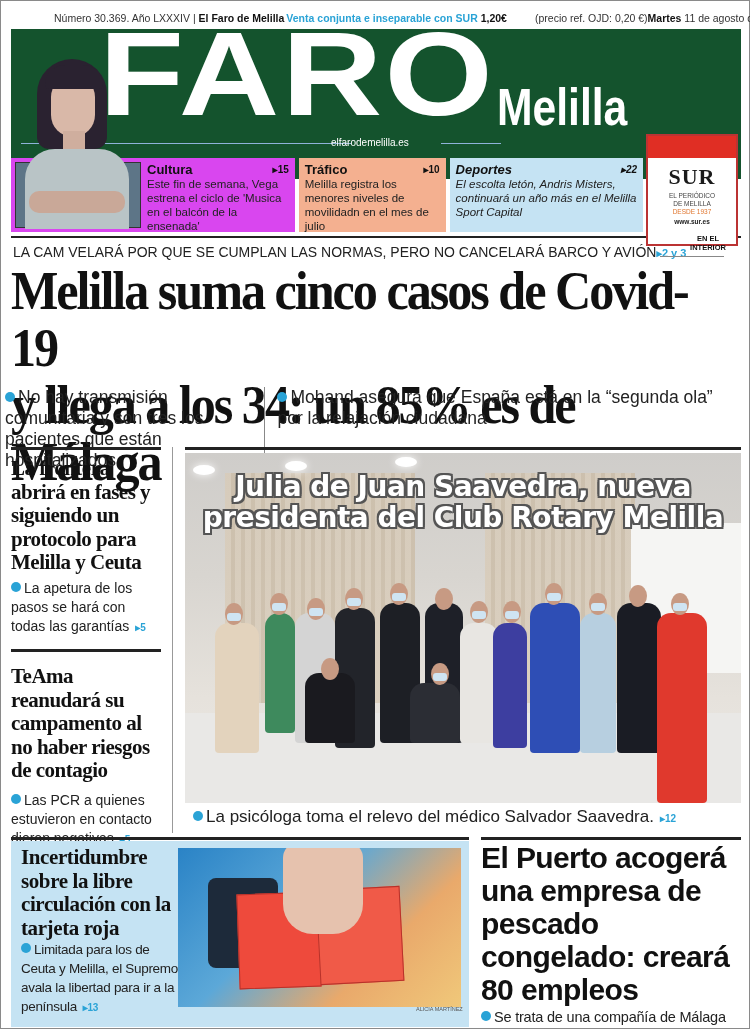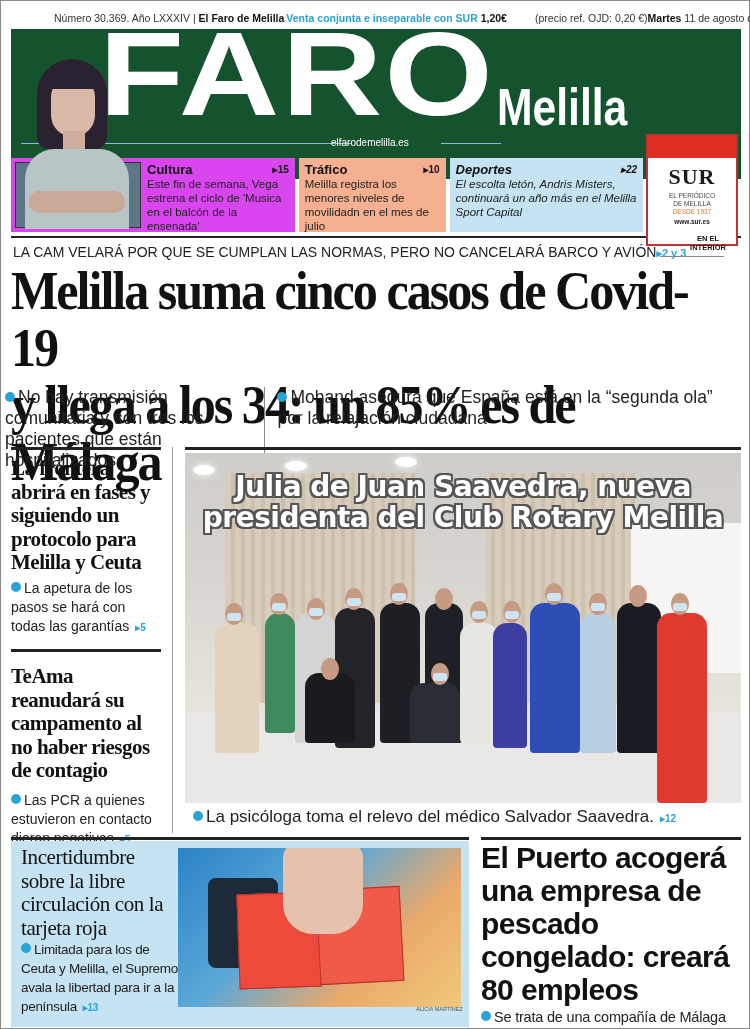--- a/index.html
+++ b/index.html
@@ -81,21 +81,21 @@
   .photo .floor { position: absolute; left: 0; bottom: 0; width: 100%; height: 90px; background: #e9e8e6; }
   .photo .lamp { position: absolute; width: 22px; height: 10px; border-radius: 50%; background: #fff; box-shadow: 0 0 8px #fff; }
   .photo .person { position: absolute; border-radius: 14px 14px 4px 4px; }
   .photo .head { position: absolute; width: 18px; height: 22px; border-radius: 50%; background: #c79a83; }
   .photo .mask { position: absolute; width: 14px; height: 8px; background: #cfe4f2; border-radius: 3px; }
   .photo-title { position: absolute; left: 184px; top: 470px; width: 556px; text-align: center; font-family: "DejaVu Sans", sans-serif; font-weight: bold; font-size: 28px; line-height: 31px; color: #fff; letter-spacing: -0.5px; text-shadow: -2px -2px 0 #555, 2px -2px 0 #555, -2px 2px 0 #555, 2px 2px 0 #555, 0 2px 0 #555, 0 -2px 0 #555, 2px 0 0 #555, -2px 0 0 #555; z-index: 2; }
   .caption { position: absolute; left: 192px; top: 806px; font-size: 17px; color: #222; white-space: nowrap; }
 
   
   .bottom-left { position: absolute; left: 10px; top: 840px; width: 458px; height: 186px; background: #c5e3f3; }
-  .bottom-left h2 { position: absolute; left: 10px; top: 5px; width: 160px; font-family: "Liberation Serif", serif; font-weight: normal; font-size: 21px; line-height: 23.5px; color: #111; letter-spacing: -0.4px; }
+  .bottom-left h2 { position: absolute; left: 10px; top: 5px; width: 160px; font-family: "Liberation Serif", serif; font-weight: bold; font-size: 21px; line-height: 23.5px; color: #111; letter-spacing: -0.4px; }
   .bottom-left p { position: absolute; left: 10px; top: 99px; width: 165px; font-size: 13.5px; line-height: 19px; color: #222; letter-spacing: -0.3px; }
   .bottom-left .card-photo { position: absolute; left: 167px; top: 7px; width: 283px; height: 159px; background: linear-gradient(135deg, #2a83c6 0%, #5ca8d8 40%, #e9a96b 70%, #f0c87a 100%); overflow: hidden; }
   .card-photo .chair { position: absolute; left: 30px; top: 30px; width: 70px; height: 90px; background: #1d2a3a; border-radius: 8px; }
   .card-photo .card1 { position: absolute; left: 60px; top: 45px; width: 82px; height: 95px; background: #ee4a3c; transform: rotate(-2deg); border: 1px solid #b8322a; }
   .card-photo .card2 { position: absolute; left: 140px; top: 40px; width: 84px; height: 95px; background: #f05a48; transform: rotate(-3deg); border: 1px solid #b8322a; }
   .card-photo .hand { position: absolute; left: 105px; top: -6px; width: 80px; height: 92px; background: #e6c2ae; border-radius: 16px 16px 30px 30px; }
   .credit-below { position: absolute; left: 415px; top: 1005px; font-size: 5.5px; color: #555; }
 
   .bottom-right { position: absolute; left: 480px; top: 840px; width: 262px; }
   .bottom-right h2 { font-family: Liberation Sans, sans-serif; font-weight: bold; font-size: 30px; line-height: 33px; color: #111; letter-spacing: -0.6px; }

